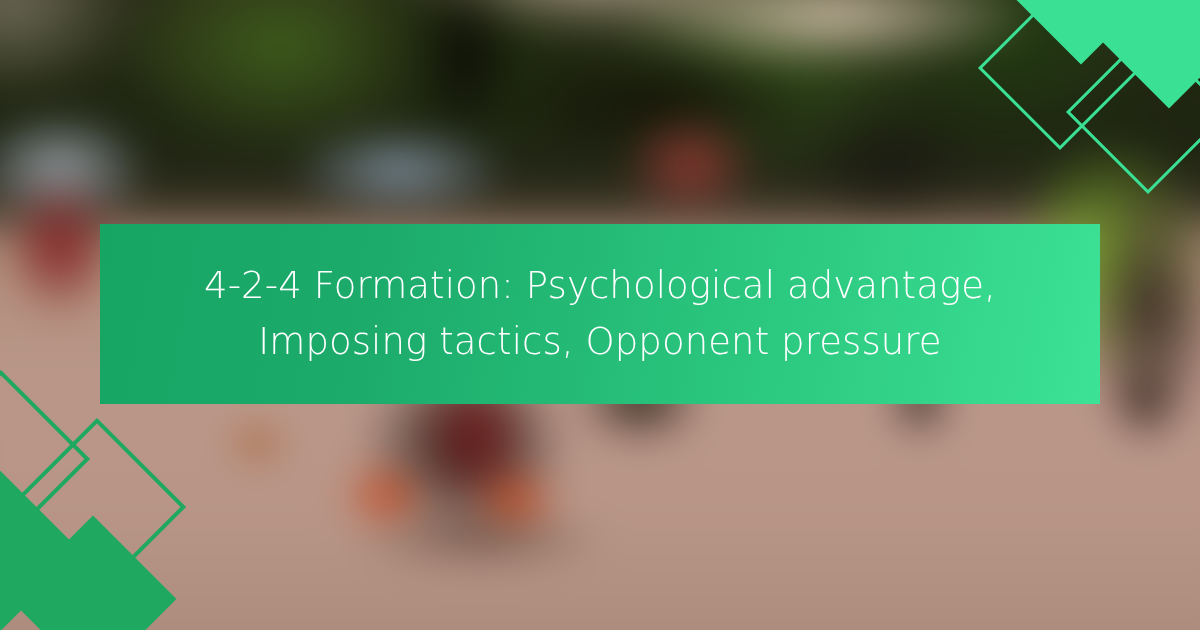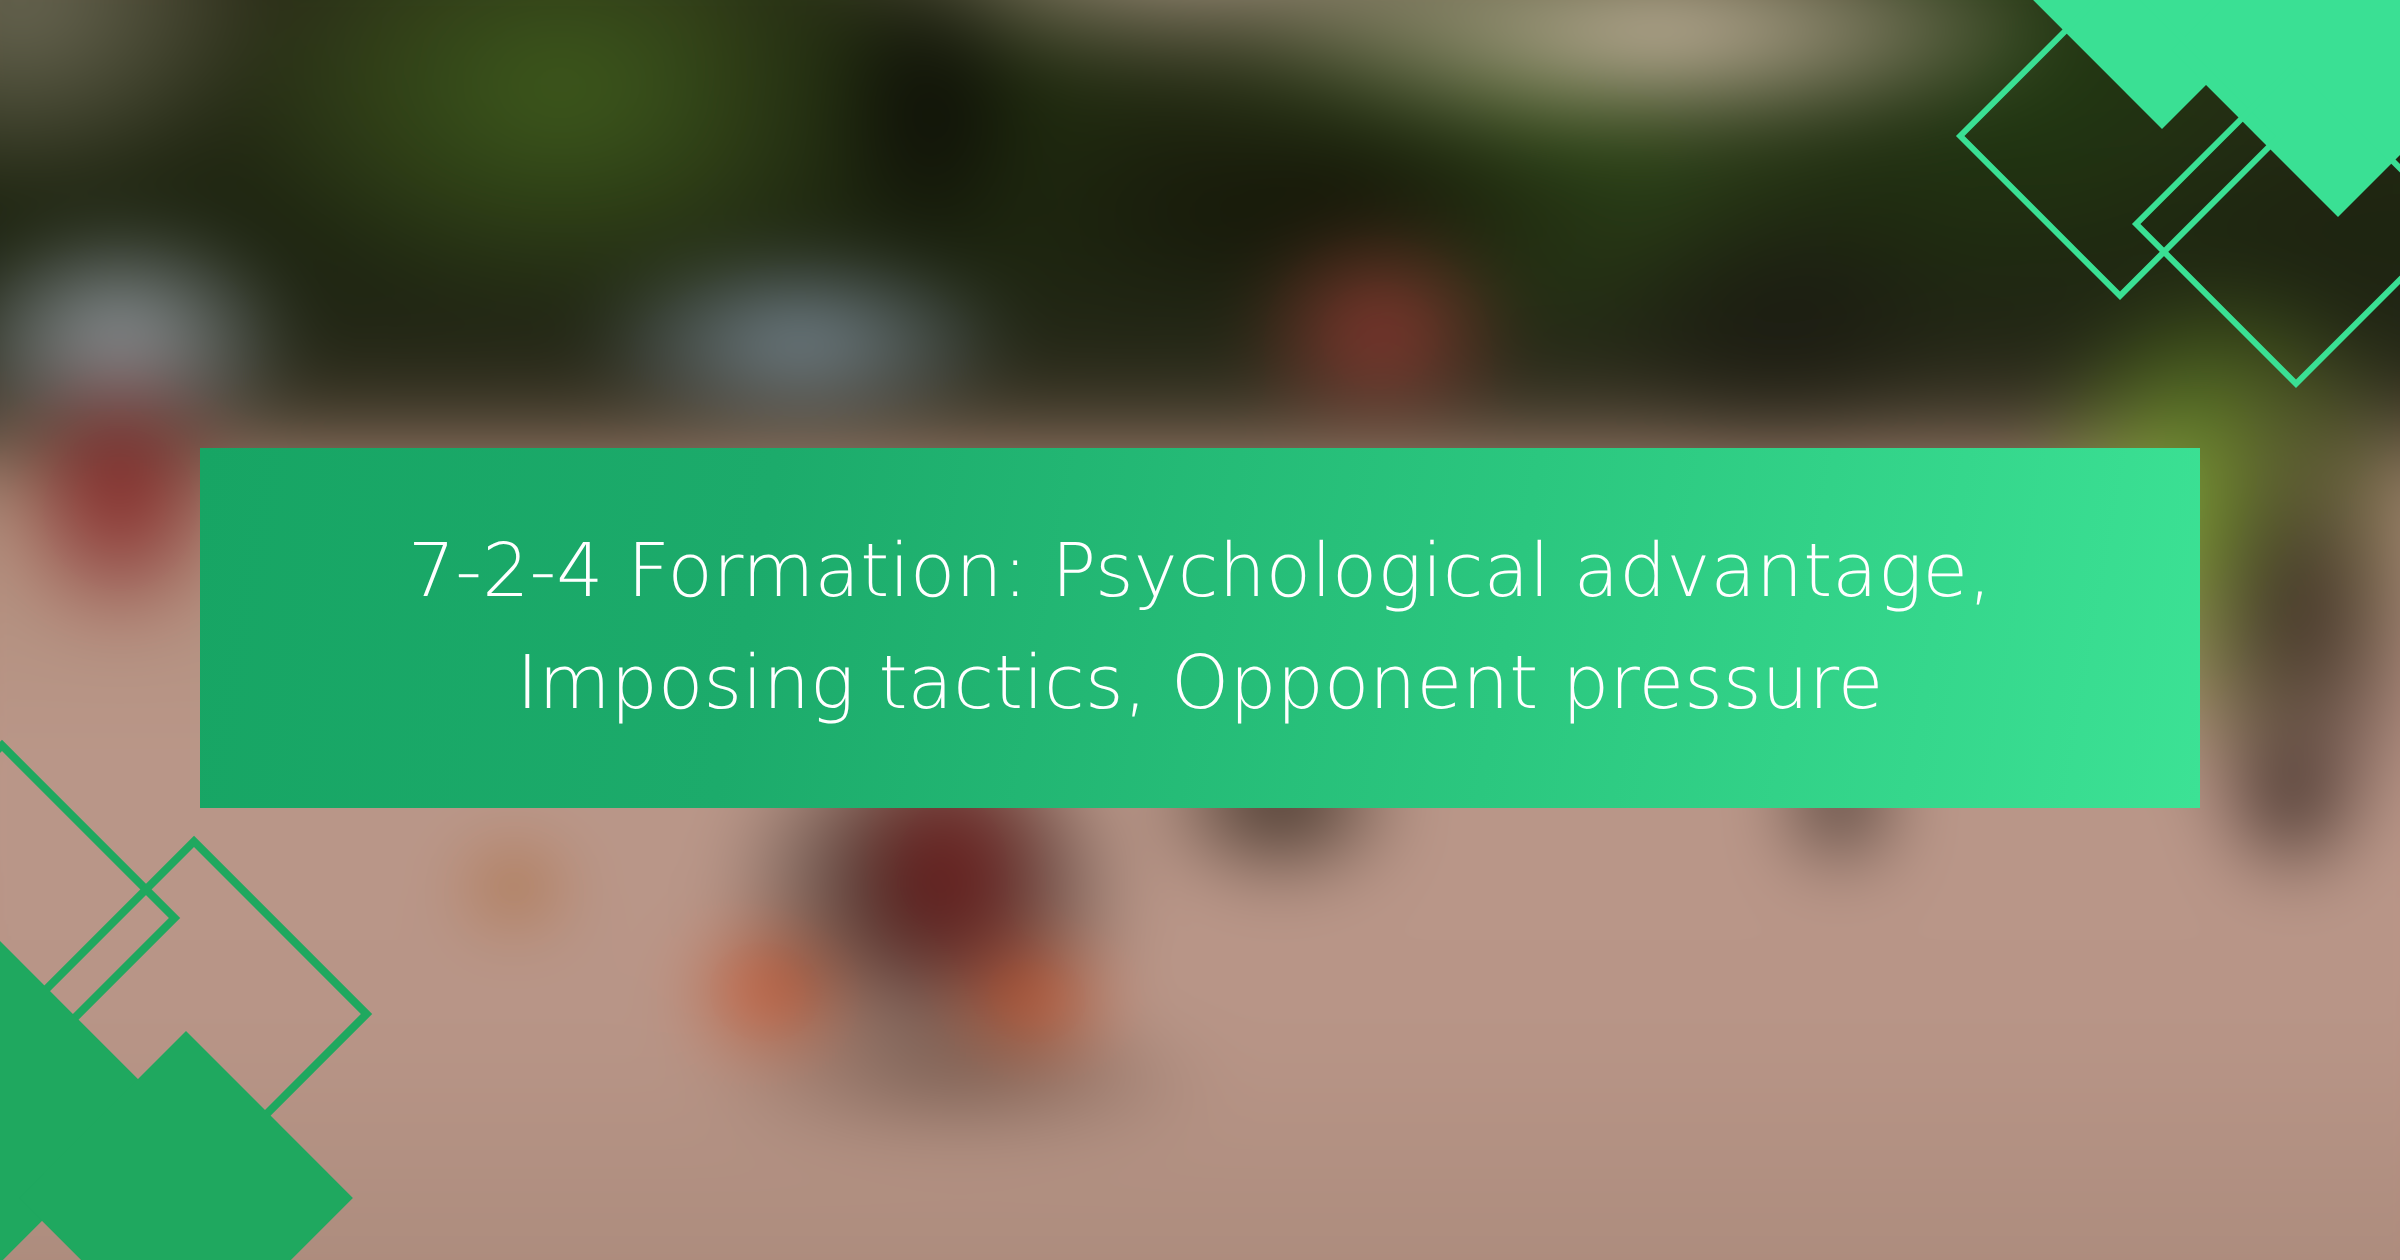--- a/index.html
+++ b/index.html
@@ -196,17 +196,17 @@
   </div>
 
   <div class="deco" style="left:0; bottom:0; width:250px; height:230px;">
     <div class="dia dia-line-dark" style="left:-62px; top:-4px;  width:118px; height:118px;"></div>
     <div class="dia dia-line-dark" style="left:34px;  top:44px;  width:118px; height:118px;"></div>
     <div class="dia dia-fill-dark" style="left:-62px; top:92px;  width:118px; height:118px;"></div>
     <div class="dia dia-fill-dark" style="left:34px;  top:140px; width:118px; height:118px;"></div>
   </div>
 
   <div id="title-banner">
-    <div id="title-text">7-2-4 Formation: Psychological advantage,
+    <div id="title-text">4-2-4 Formation: Psychological advantage,
 Imposing tactics, Opponent pressure</div>
   </div>
 
 </div>
 
 </body></html>

